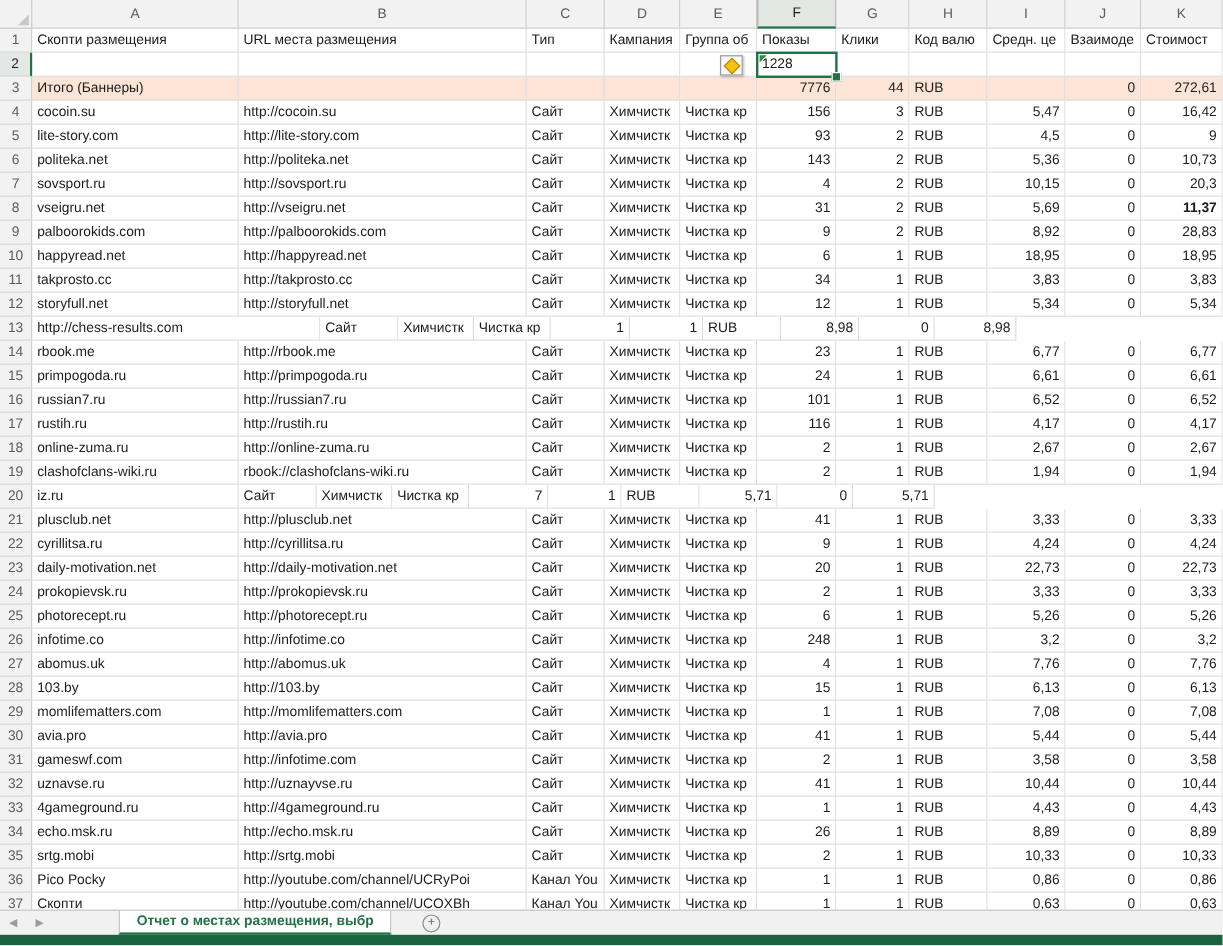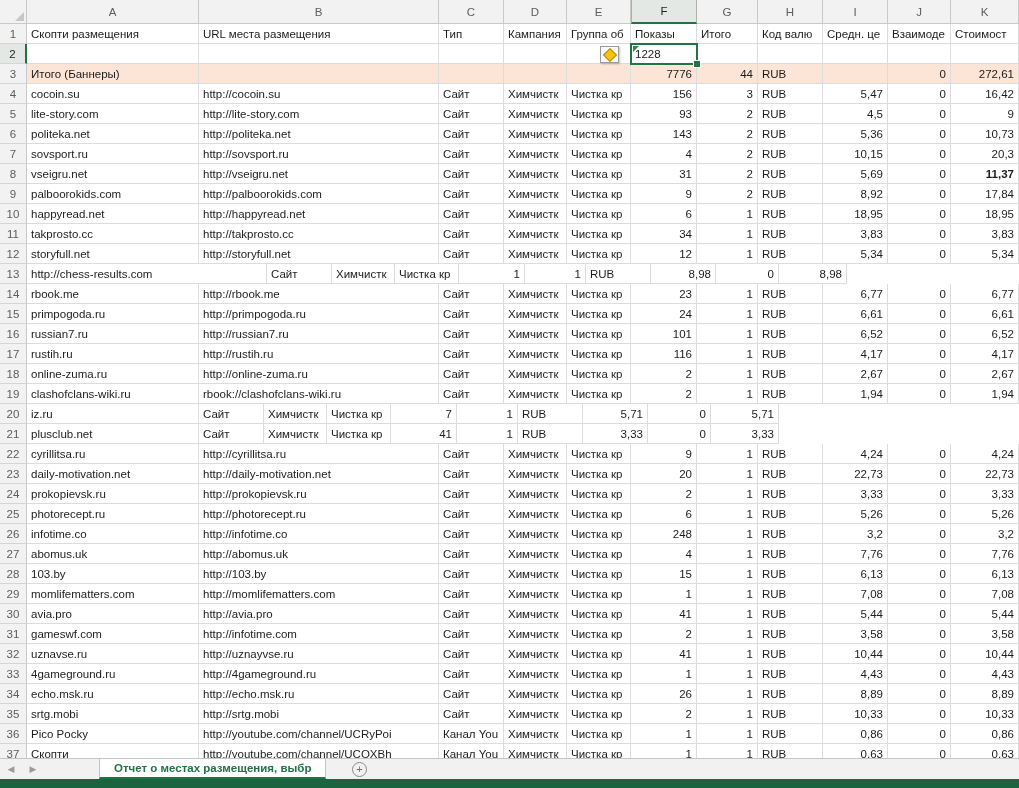--- a/index.html
+++ b/index.html
@@ -60,21 +60,21 @@
         <div class="col-h" style="width: 68px;">K</div>
       </div>
       <div class="grid-row">
         <div class="row-h">1</div>
         <div class="cell" style="width: 172px;">Скопти размещения</div>
         <div class="cell" style="width: 240px;">URL места размещения</div>
         <div class="cell" style="width: 65px;">Тип</div>
         <div class="cell" style="width: 63px;">Кампания</div>
         <div class="cell" style="width: 64px;">Группа об</div>
         <div class="cell" style="width: 66px;">Показы</div>
-        <div class="cell" style="width: 61px;">Итого</div>
+        <div class="cell" style="width: 61px;">Клики</div>
         <div class="cell" style="width: 65px;">Код валю</div>
         <div class="cell" style="width: 65px;">Средн. це</div>
         <div class="cell" style="width: 63px;">Взаимоде</div>
         <div class="cell" style="width: 68px;">Стоимост</div>
       </div>
       <div class="grid-row sel-row">
         <div class="row-h">2</div>
         <div class="cell" style="width: 172px;"></div>
         <div class="cell" style="width: 240px;"></div>
         <div class="cell" style="width: 65px;"></div>
@@ -176,21 +176,21 @@
         <div class="cell" style="width: 172px;">palboorokids.com</div>
         <div class="cell" style="width: 240px;">http://palboorokids.com</div>
         <div class="cell" style="width: 65px;">Сайт</div>
         <div class="cell" style="width: 63px;">Химчистк</div>
         <div class="cell" style="width: 64px;">Чистка кр</div>
         <div class="cell num" style="width: 66px;">9</div>
         <div class="cell num" style="width: 61px;">2</div>
         <div class="cell" style="width: 65px;">RUB</div>
         <div class="cell num" style="width: 65px;">8,92</div>
         <div class="cell num" style="width: 63px;">0</div>
-        <div class="cell num" style="width: 68px;">17,84</div>
+        <div class="cell num" style="width: 68px;">28,83</div>
       </div>
       <div class="grid-row">
         <div class="row-h">10</div>
         <div class="cell" style="width: 172px;">happyread.net</div>
         <div class="cell" style="width: 240px;">http://happyread.net</div>
         <div class="cell" style="width: 65px;">Сайт</div>
         <div class="cell" style="width: 63px;">Химчистк</div>
         <div class="cell" style="width: 64px;">Чистка кр</div>
         <div class="cell num" style="width: 66px;">6</div>
         <div class="cell num" style="width: 61px;">1</div>
@@ -333,20 +333,21 @@
         <div class="cell num" style="width: 66px;">7</div>
         <div class="cell num" style="width: 61px;">1</div>
         <div class="cell" style="width: 65px;">RUB</div>
         <div class="cell num" style="width: 65px;">5,71</div>
         <div class="cell num" style="width: 63px;">0</div>
         <div class="cell num" style="width: 68px;">5,71</div>
       </div>
       <div class="grid-row">
         <div class="row-h">21</div>
         <div class="cell" style="width: 172px;">plusclub.net</div>
+        <div class="cell" style="width: 240px;">http://plusclub.net</div>
         <div class="cell" style="width: 65px;">Сайт</div>
         <div class="cell" style="width: 63px;">Химчистк</div>
         <div class="cell" style="width: 64px;">Чистка кр</div>
         <div class="cell num" style="width: 66px;">41</div>
         <div class="cell num" style="width: 61px;">1</div>
         <div class="cell" style="width: 65px;">RUB</div>
         <div class="cell num" style="width: 65px;">3,33</div>
         <div class="cell num" style="width: 63px;">0</div>
         <div class="cell num" style="width: 68px;">3,33</div>
       </div>

